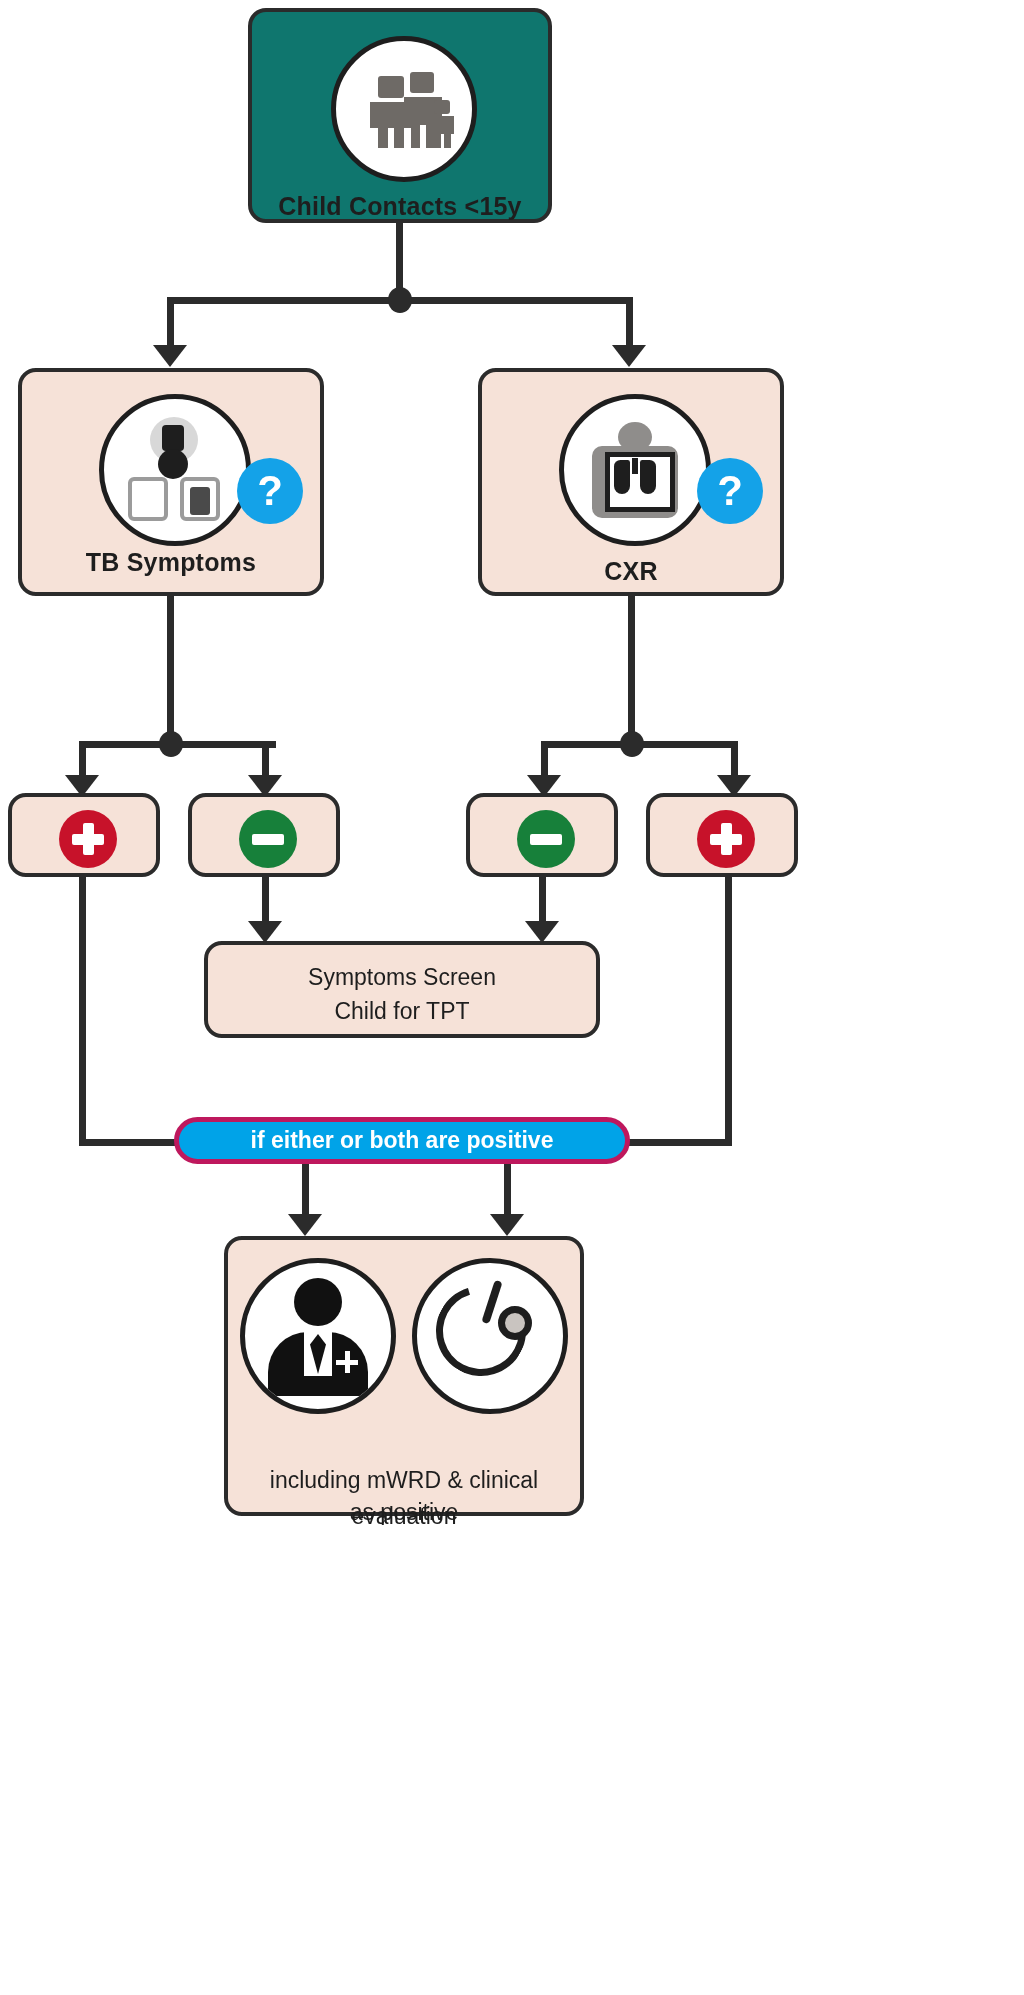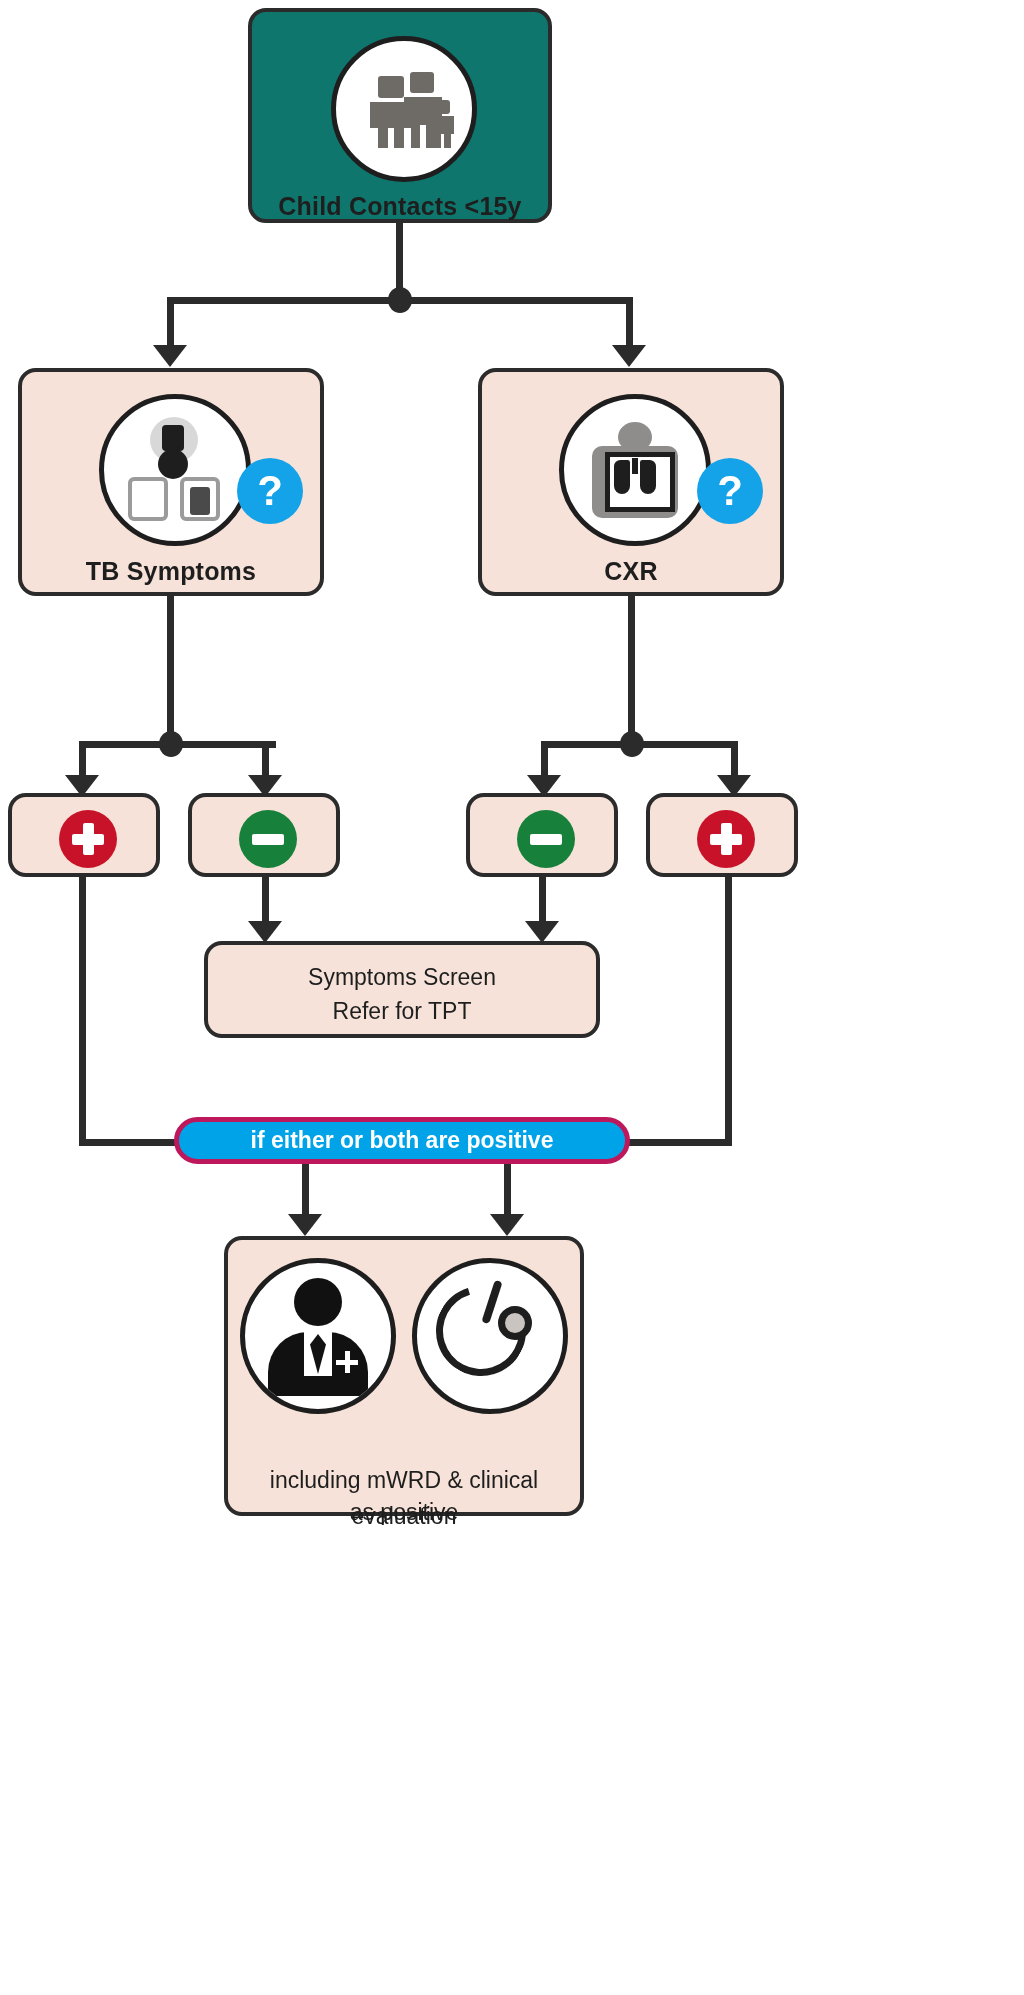--- a/index.html
+++ b/index.html
@@ -106,21 +106,21 @@
     <div style="position:relative;width:110px;height:110px;">
       <div style="position:absolute;left:30px;top:2px;width:48px;height:46px;border-radius:50%;background:#d8d8d8;"></div>
       <div style="position:absolute;left:42px;top:10px;width:22px;height:26px;border-radius:4px;background:#1e1e1e;"></div>
       <div style="position:absolute;left:38px;top:34px;width:30px;height:30px;border-radius:50%;background:#1e1e1e;"></div>
       <div style="position:absolute;left:8px;top:62px;width:40px;height:44px;border:4px solid #9b9b9b;border-radius:6px;box-sizing:border-box;"></div>
       <div style="position:absolute;left:60px;top:62px;width:40px;height:44px;border:4px solid #9b9b9b;border-radius:6px;box-sizing:border-box;"></div>
       <div style="position:absolute;left:70px;top:72px;width:20px;height:28px;background:#4a4a4a;border-radius:3px;"></div>
     </div>
   </div>
   <div class="q-badge" style="left:215px;top:86px;">?</div>
-  <div class="node-label label-bold" style="top:185px;">TB Symptoms</div>
+  <div class="node-label label-bold" style="top:176px;">TB Symptoms</div>
 </div>
 
 <div class="node rounded pink-box" style="left:478px;top:368px;width:306px;height:228px;">
   <div class="icon-circle" style="left:77px;top:22px;width:152px;height:152px;">
     <div class="lungimg">
       <div class="cxr-body" style="top:0;width:34px;height:30px;border-radius:50%;"></div>
       <div class="cxr-body" style="top:24px;width:86px;height:72px;border-radius:10px;"></div>
       <div class="cxr-plate" style="left:18px;top:30px;width:60px;height:50px;"></div>
       <div class="lung" style="left:27px;top:38px;width:16px;height:34px;border-radius:8px 3px 10px 10px;"></div>
       <div class="lung" style="left:53px;top:38px;width:16px;height:34px;border-radius:3px 8px 10px 10px;"></div>
@@ -173,21 +173,21 @@
   </div>
 </div>
 
 <div class="ln ln-v" style="left:262px;top:877px;height:48px;"></div>
 <div class="arrow" style="left:248px;top:921px;"></div>
 <div class="ln ln-v" style="left:539px;top:877px;height:48px;"></div>
 <div class="arrow" style="left:525px;top:921px;"></div>
 
 <div class="node rounded pink-box" style="left:204px;top:941px;width:396px;height:97px;">
   <div class="node-label label-reg" style="top:14px;">Symptoms Screen</div>
-  <div class="node-label label-reg" style="top:48px;">Refer for TPT</div>
+  <div class="node-label label-reg" style="top:48px;">Child for TPT</div>
 </div>
 
 <div class="ln ln-v" style="left:79px;top:877px;height:268px;"></div>
 <div class="ln ln-h" style="left:79px;top:1139px;width:110px;"></div>
 
 <div class="ln ln-v" style="left:725px;top:877px;height:268px;"></div>
 <div class="ln ln-h" style="left:620px;top:1139px;width:112px;"></div>
 
 <div class="blue-pill" style="left:174px;top:1117px;width:456px;height:47px;">
   <span>if either or both are positive</span>

